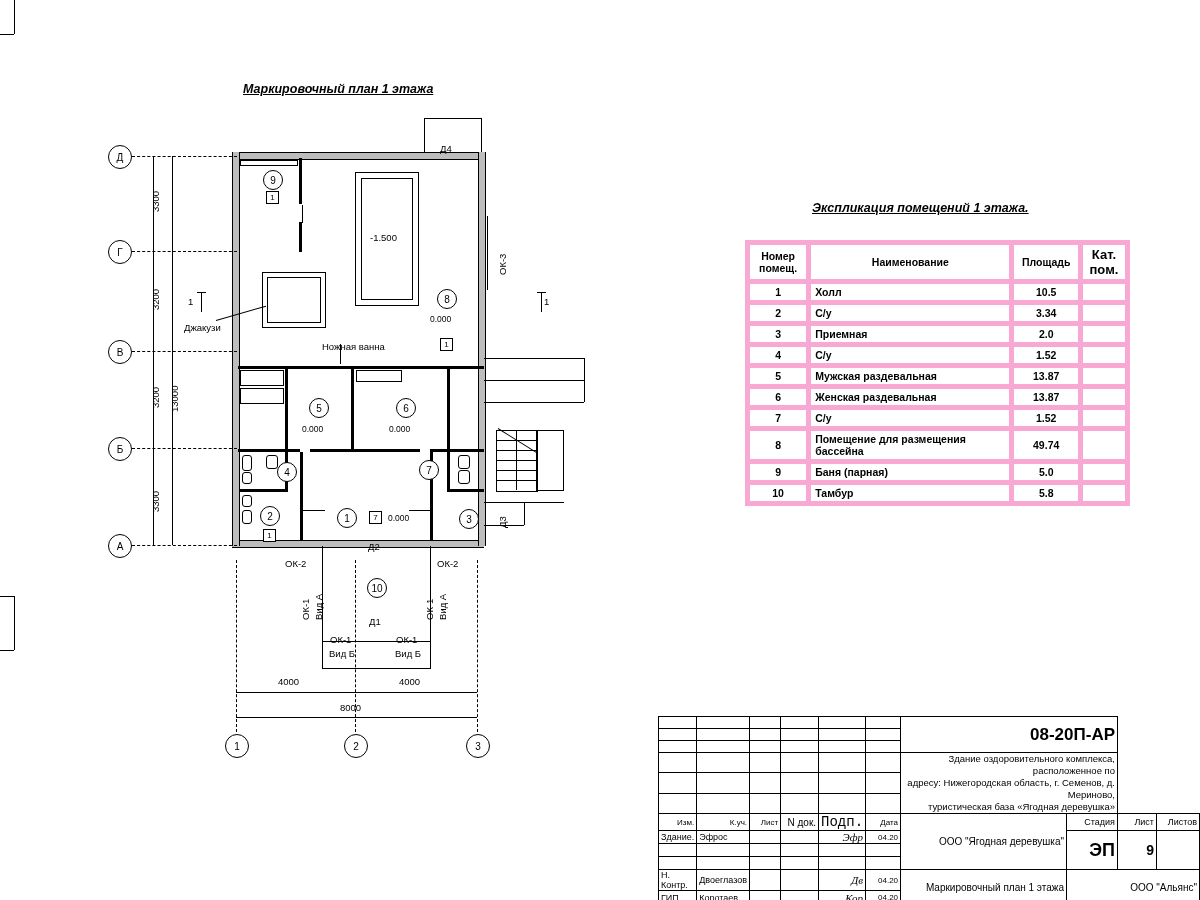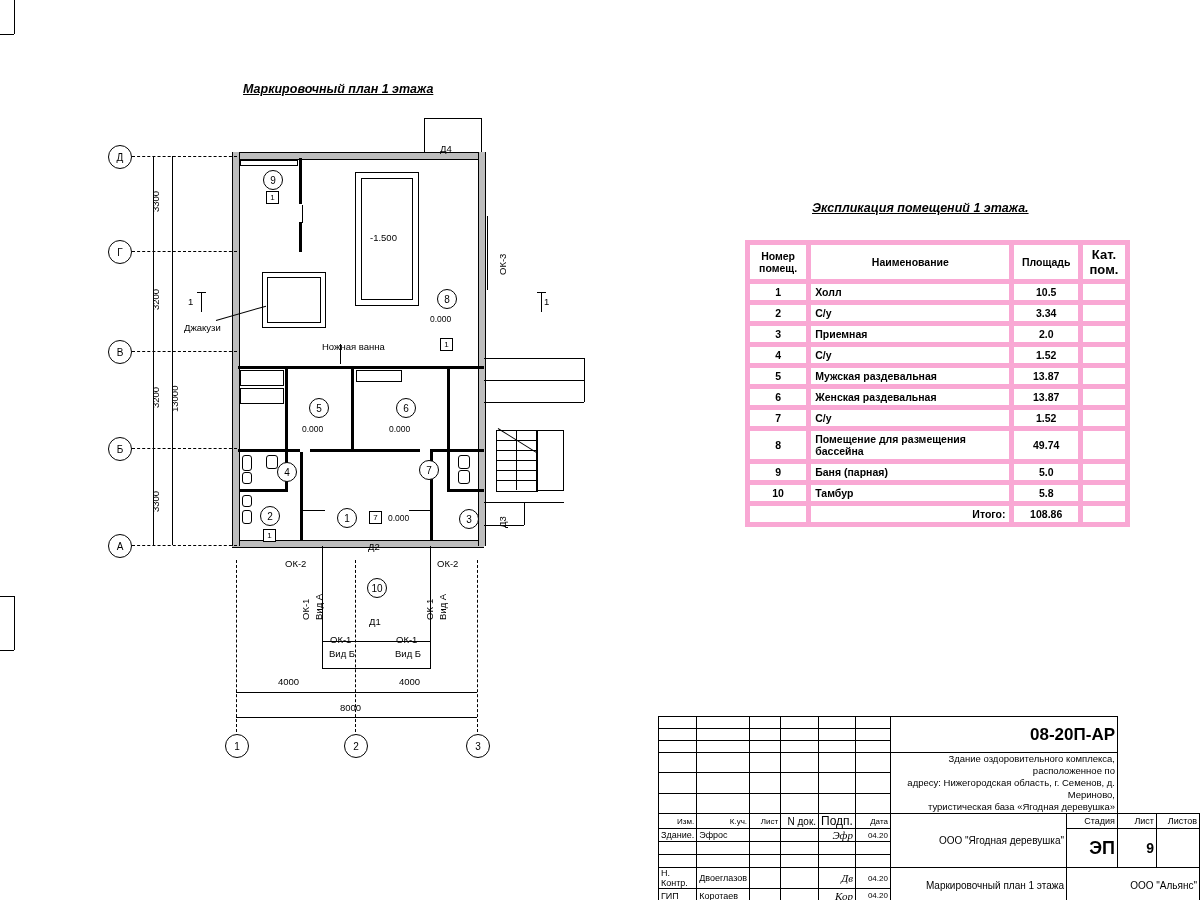--- a/index.html
+++ b/index.html
@@ -279,26 +279,20 @@
           <td>Баня (парная)</td>
           <td class="c">5.0</td>
           <td></td>
         </tr>
       <tr>
           <td class="c">10</td>
           <td>Тамбур</td>
           <td class="c">5.8</td>
           <td></td>
         </tr>
-      <tr>
-          <td></td>
-          <td class="r">Итого:</td>
-          <td class="c">108.86</td>
-          <td></td>
-        </tr>
     </tbody>
   </table>
 
   <table class="stamp" style="left:658px;top:716px;width:542px;">
     <tbody>
         <tr>
       <td style="width:25px;height:11px;"></td>
       <td style="width:27px;"></td>
       <td style="width:26px;"></td>
       <td style="width:33px;"></td>
@@ -349,21 +343,21 @@
           <td></td>
           <td></td>
           <td></td>
           <td></td>
     </tr>
     <tr>
       <td class="c" style="height:12px;font-size:8px;">Изм.</td>
       <td class="c" style="font-size:8px;">К.уч.</td>
       <td class="c" style="font-size:8px;">Лист</td>
       <td class="c" style="font-size:10px;">N док.</td>
-      <td class="c" style="font-size:12px;">Подп.</td>
+      <td class="c" style="font-size:14px;font-family:Liberation Mono, monospace;">Подп.</td>
       <td class="c" style="font-size:8px;">Дата</td>
       <td class="c" rowspan="4" colspan="2" style="width:175px;font-size:10px;">ООО "Ягодная деревушка"</td>
       <td class="c" style="width:46px;font-size:9px;">Стадия</td>
       <td class="c" style="width:34px;font-size:9px;">Лист</td>
       <td class="c" style="width:38px;font-size:9px;">Листов</td>
     </tr>
     <tr>
       <td style="height:12px;">Здание.</td>
       <td>Эфрос</td>
       <td></td>

